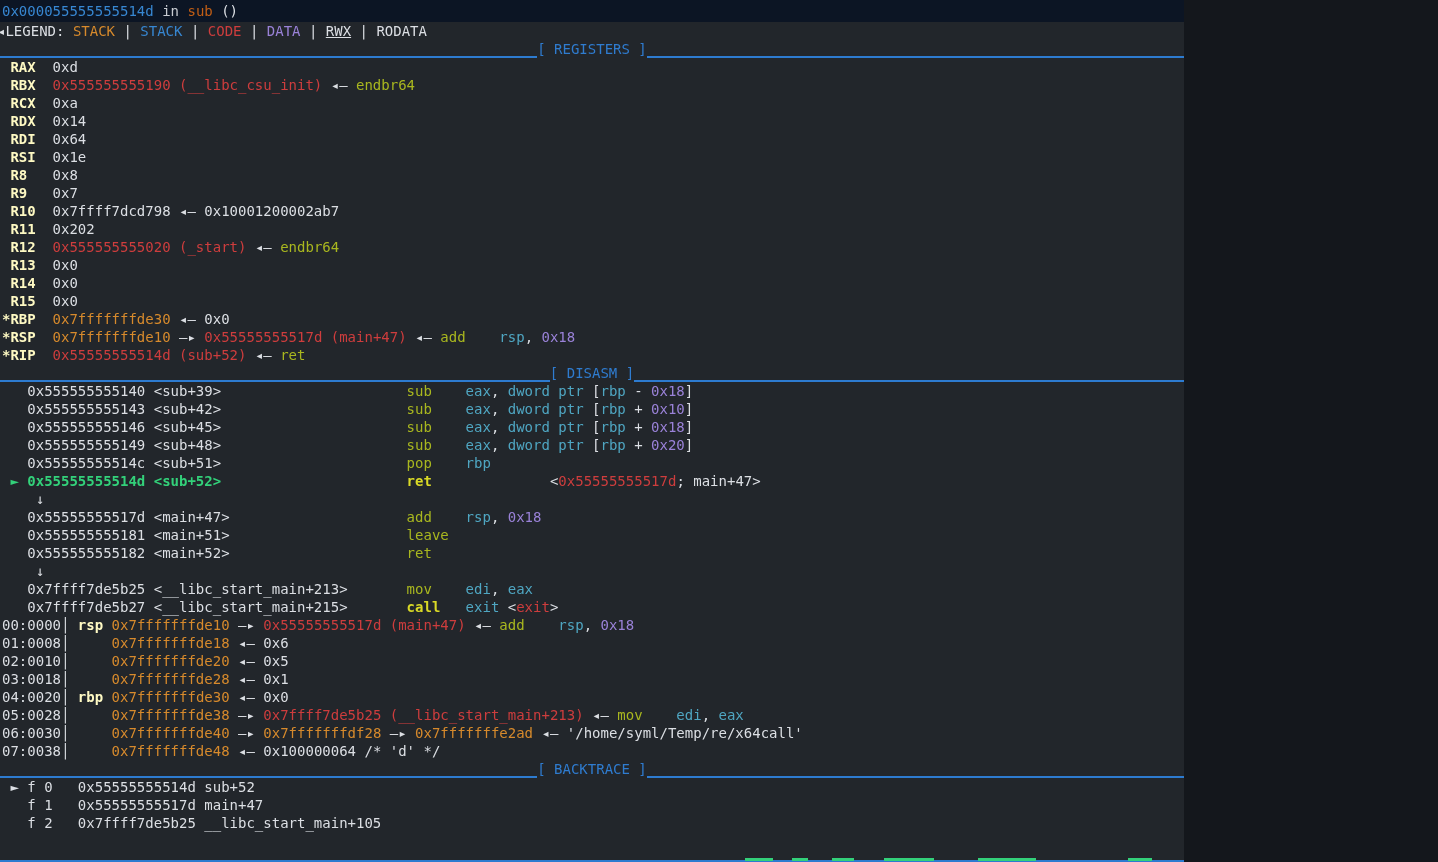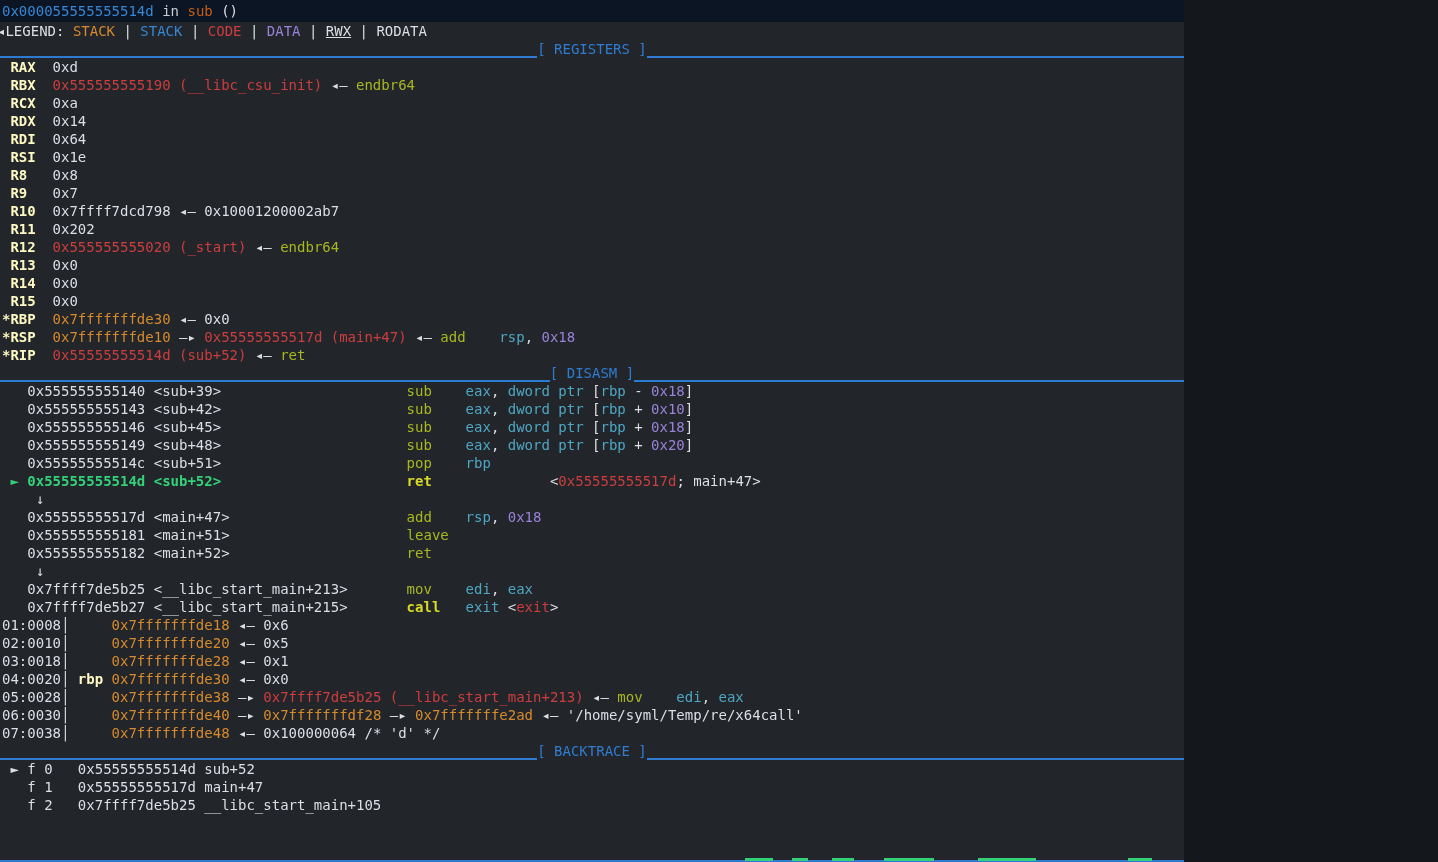--- a/index.html
+++ b/index.html
@@ -103,20 +103,21 @@
       <div class="line"><span class="w">   0x55555555517d &lt;main+47&gt;</span><span class="w">                     </span><span class="y">add</span><span class="w">    </span><span class="c">rsp</span><span class="w">, </span><span class="p">0x18</span></div>
       <div class="line"><span class="w">   0x555555555181 &lt;main+51&gt;</span><span class="w">                     </span><span class="y">leave</span></div>
       <div class="line"><span class="w">   0x555555555182 &lt;main+52&gt;</span><span class="w">                     </span><span class="y">ret</span></div>
       <div class="line"><span class="w">    ↓</span></div>
       <div class="line"><span class="w">   0x7ffff7de5b25 &lt;__libc_start_main+213&gt;</span><span class="w">       </span><span class="y">mov</span><span class="w">    </span><span class="c">edi</span><span class="w">, </span><span class="c">eax</span></div>
       <div class="line"><span class="w">   0x7ffff7de5b27 &lt;__libc_start_main+215&gt;</span><span class="w">       </span><span class="yb">call</span><span class="w">   </span><span class="c">exit</span><span class="w"> &lt;</span><span class="r">exit</span><span class="w">&gt;</span></div>
     </div>
 
 
   <div class="lines">
+      <div class="line"><span class="w">00:0000│ </span><span class="b">rsp</span><span class="w"> </span><span class="o">0x7fffffffde10</span><span class="w"> —▸ </span><span class="r">0x55555555517d (main+47)</span><span class="w"> ◂— </span><span class="y">add</span><span class="w">    </span><span class="c">rsp</span><span class="w">, </span><span class="p">0x18</span></div>
       <div class="line"><span class="w">01:0008│     </span><span class="o">0x7fffffffde18</span><span class="w"> ◂— 0x6</span></div>
       <div class="line"><span class="w">02:0010│     </span><span class="o">0x7fffffffde20</span><span class="w"> ◂— 0x5</span></div>
       <div class="line"><span class="w">03:0018│     </span><span class="o">0x7fffffffde28</span><span class="w"> ◂— 0x1</span></div>
       <div class="line"><span class="w">04:0020│ </span><span class="b">rbp</span><span class="w"> </span><span class="o">0x7fffffffde30</span><span class="w"> ◂— 0x0</span></div>
       <div class="line"><span class="w">05:0028│     </span><span class="o">0x7fffffffde38</span><span class="w"> —▸ </span><span class="r">0x7ffff7de5b25 (__libc_start_main+213)</span><span class="w"> ◂— </span><span class="y">mov</span><span class="w">    </span><span class="c">edi</span><span class="w">, </span><span class="c">eax</span></div>
       <div class="line"><span class="w">06:0030│     </span><span class="o">0x7fffffffde40</span><span class="w"> —▸ </span><span class="o">0x7fffffffdf28</span><span class="w"> —▸ </span><span class="o">0x7fffffffe2ad</span><span class="w"> ◂— </span><span class="w">'/home/syml/Temp/re/x64call'</span></div>
       <div class="line"><span class="w">07:0038│     </span><span class="o">0x7fffffffde48</span><span class="w"> ◂— 0x100000064 /* 'd' */</span></div>
     </div>
 
   <div class="sec-header">

